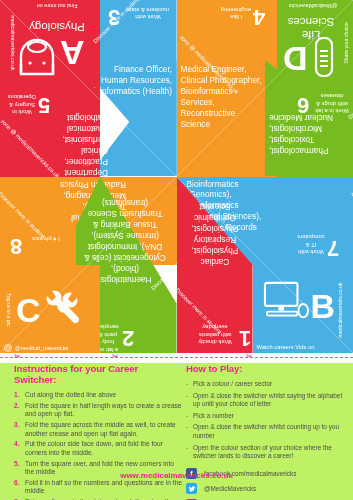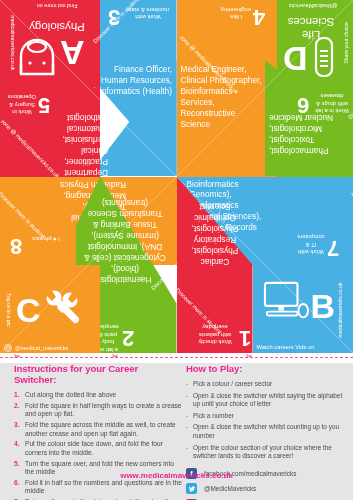--- a/index.html
+++ b/index.html
@@ -41,21 +41,21 @@
   .prompt{font-size:5.8px;color:#fff;line-height:1.28;}
 
   .diag-label{font-size:5.6px;color:#fff;white-space:nowrap;}
 
   
   #cutline{position:absolute;left:0;top:353px;width:353px;height:10px;}
   #cutline .dash{position:absolute;top:4px;left:0;width:353px;border-top:1px dashed #f0599a;}
   .sciss{position:absolute;top:-1px;color:#ec268f;font-size:8px;}
 
   
-  #bottom{position:absolute;left:0;top:363px;width:353px;height:137px;background:#e5e5e5;}
+  #bottom{position:absolute;left:0;top:363px;width:353px;height:137px;background:#bef264;}
   .col{position:absolute;top:0;}
   #colL{left:14px;width:168px;}
   #colR{left:186px;width:162px;}
   h2.hdr{margin:0 0 6px 0;font-size:9.6px;font-weight:700;color:#ec268f;letter-spacing:-.1px;}
   ol.steps{margin:0;padding:0;list-style:none;counter-reset:s;}
   ol.steps li{position:relative;padding-left:11px;margin-bottom:2.4px;font-size:6.6px;color:#4c4c4c;line-height:1.28;}
   ol.steps li:before{counter-increment:s;content:counter(s) ".";position:absolute;left:0;top:0;color:#ec268f;font-weight:700;font-size:6.6px;}
   ul.play{margin:0;padding:0;list-style:none;}
   ul.play li{position:relative;padding-left:7px;margin-bottom:3.4px;font-size:6.4px;color:#4c4c4c;line-height:1.3;}
   ul.play li:before{content:"-";position:absolute;left:0;top:0;color:#ec268f;}

